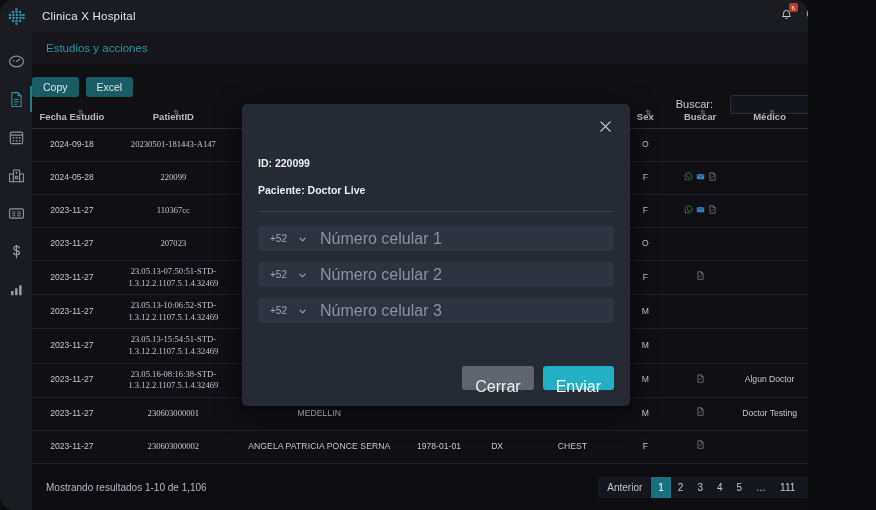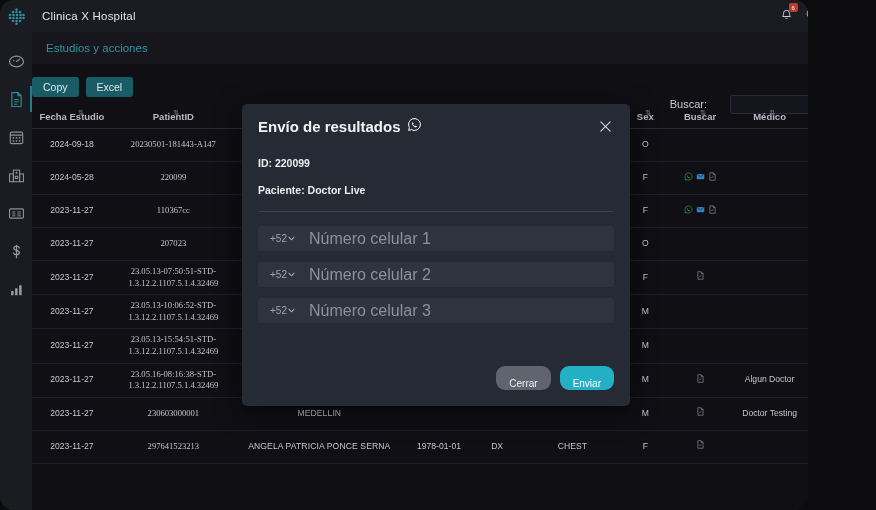--- a/index.html
+++ b/index.html
@@ -91,21 +91,21 @@
 
   .tools-row { display: flex; align-items: center; height: 26px; }
   .btn-tool {
     background: #1a5c66; color: #dfe6e7;
     border: none; border-radius: 3px;
     font-size: 10.5px; height: 20px; padding: 0 11px;
     margin-right: 7px; cursor: pointer;
     font-family: "Liberation Sans", sans-serif;
   }
   .search-wrap {
-    margin-left: auto; display: flex; align-items: center; gap: 23px; margin-top: 34px;
+    margin-left: auto; display: flex; align-items: center; gap: 17px; margin-top: 34px;
   }
   .search-wrap label { color: #c9cace; font-size: 11px; }
   .search-input {
     width: 132px; height: 19px;
     background: #15161d; border: 1px solid #2a2b34;
     border-radius: 2px;
     font-family: "Liberation Sans", sans-serif;
     font-size: 10px; color: #d5d6da; padding: 0 5px;
   }
 
@@ -190,38 +190,38 @@
   .m-line { color: #eceef1; font-size: 10.5px; font-weight: bold; margin-bottom: 15px; }
   .m-line:first-child { margin-top: 7px; }
   .m-sep { height: 1px; background: #3a3f4c; margin: 3px 0 14px 0; }
   .phone-row {
     display: flex; align-items: center;
     height: 25px; background: #2e333f; border-radius: 3px;
     margin-bottom: 11px; padding-left: 12px;
   }
   .cc {
     color: #9fa4b1; font-size: 10px;
-    display: flex; align-items: center; gap: 1px;
+    display: flex; align-items: flex-end; gap: 12px;
     cursor: pointer;
   }
   .chev { font-size: 8px; color: #9fa4b1; }
   .phone-in {
     flex: 1; background: transparent; border: none;
     font-family: "Liberation Sans", sans-serif;
     font-size: 16px; color: #d8dae0; padding-left: 14px;
   }
   .phone-in::placeholder { color: #8b919e; }
   .modal-foot {
     display: flex; justify-content: flex-end; gap: 9px;
     padding: 4px 16px 16px 16px;
   }
   .btn-m {
-    border: none; border-radius: 9px;
+    border: none; border-radius: 3px;
     height: 23px; padding: 12px 13px;
-    font-size: 10px; cursor: pointer;
+    font-size: 16px; cursor: pointer;
     font-family: "Liberation Sans", sans-serif;
   }
   .btn-close { background: #5f646f; color: #f0f1f4; }
   .btn-send { background: #23b0c4; color: #ffffff; }
 </style>
 </head>
 <body>
 
 <div id="app">
 
@@ -728,21 +728,21 @@
                         <circle cx="1.5" cy="1.3" r="1"></circle>
                         <circle cx="1.5" cy="4.5" r="1"></circle>
                         <circle cx="1.5" cy="7.7" r="1"></circle>
                       </g>
                     </svg>
                   </span>
                 </span></td>
             </tr>
             <tr>
               <td>2023-11-27</td>
-              <td class="pid">297641523213</td>
+              <td class="pid">230603000002</td>
               <td class="pname">ANGELA PATRICIA PONCE SERNA</td>
               <td>1978-01-01</td>
               <td>DX</td>
               <td>CHEST</td>
               <td>F</td>
               <td><span class="status-ic">
                   <span style="display: inline-flex;">
                     <svg width="9" height="9" viewBox="0 0 24 24" fill="none" stroke="#9a9ca4" stroke-width="1.6">
                       <path d="M5 2h9l5 5v15H5z" stroke-linejoin="round"></path>
                       <path d="M14 2v5h5"></path>
@@ -765,33 +765,38 @@
                         <circle cx="1.5" cy="7.7" r="1"></circle>
                       </g>
                     </svg>
                   </span>
                 </span></td>
             </tr>
           </tbody>
       </table>
     </section>
 
+    <footer id="footer">
+      <div id="result-count">Mostrando resultados 1-10 de 1,106</div>
+      <div class="pager" id="pager">
+          <div class="pg wide">Anterior</div>
+          <div class="pg active">1</div>
+          <div class="pg">2</div>
+          <div class="pg">3</div>
+          <div class="pg">4</div>
+          <div class="pg">5</div>
+          <div class="pg">…</div>
+          <div class="pg">111</div>
+          <div class="pg wide">Siguiente</div>
+        </div>
+    </footer>
   </main>
 
   <div id="modal">
     <div class="modal-head">
-      <div class="modal-title">
-        <span>Envío de resultados</span>
-        <span>
-          <svg width="15" height="15" viewBox="0 0 24 24" fill="none" stroke="#ffffff" stroke-width="1.6">
-            <path d="M12 21.5a9.5 9.5 0 10-8.2-4.7L2.6 21.4l4.8-1.2A9.4 9.4 0 0012 21.5z" stroke-linejoin="round"></path>
-            <path d="M9 8.6c.3-.1.6 0 .8.4l.7 1.4c.1.3 0 .5-.2.7l-.5.5c-.1.2-.2.4 0 .7a6 6 0 002.5 2.4c.3.1.5 0 .6-.1l.5-.6c.2-.2.4-.3.7-.2l1.4.7c.3.2.4.5.3.8-.2.8-1 1.3-1.8 1.3-2.6 0-6-3.5-6-6.1 0-.8.4-1.6 1-1.9z" fill="#ffffff" stroke="none"></path>
-          </svg>
-        </span>
-      </div>
       <div class="modal-close">
         <svg width="17" height="17" viewBox="0 0 22 22" stroke="#cfd1d7" stroke-width="1.5" stroke-linecap="round">
           <path d="M5 5l12 12M17 5L5 17"></path>
         </svg>
       </div>
     </div>
     <div class="modal-body">
       <div class="m-line">ID: 220099</div>
       <div class="m-line">Paciente: Doctor Live</div>
       <div class="m-sep"></div>

